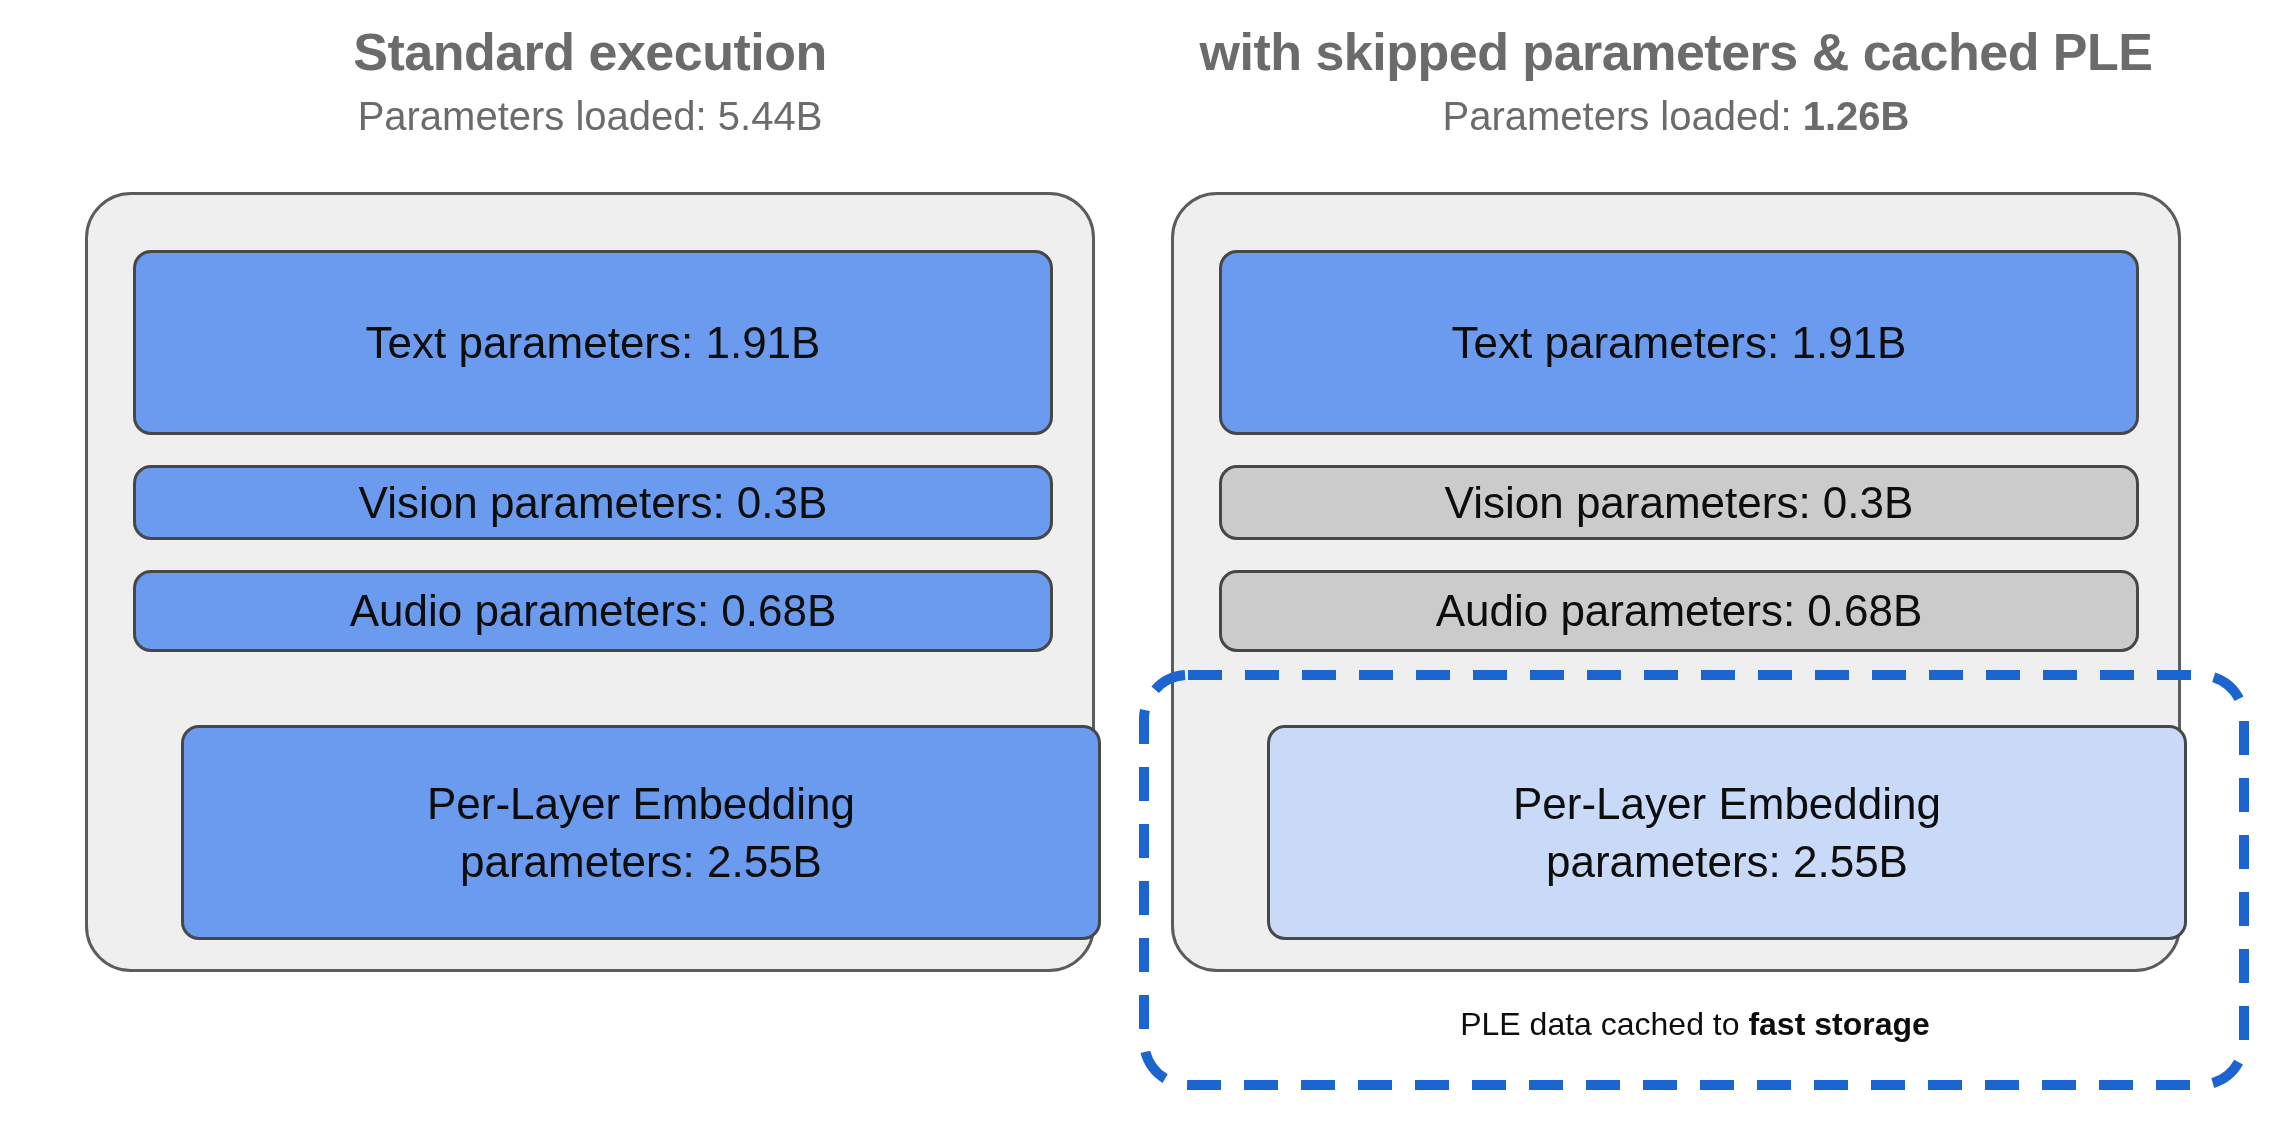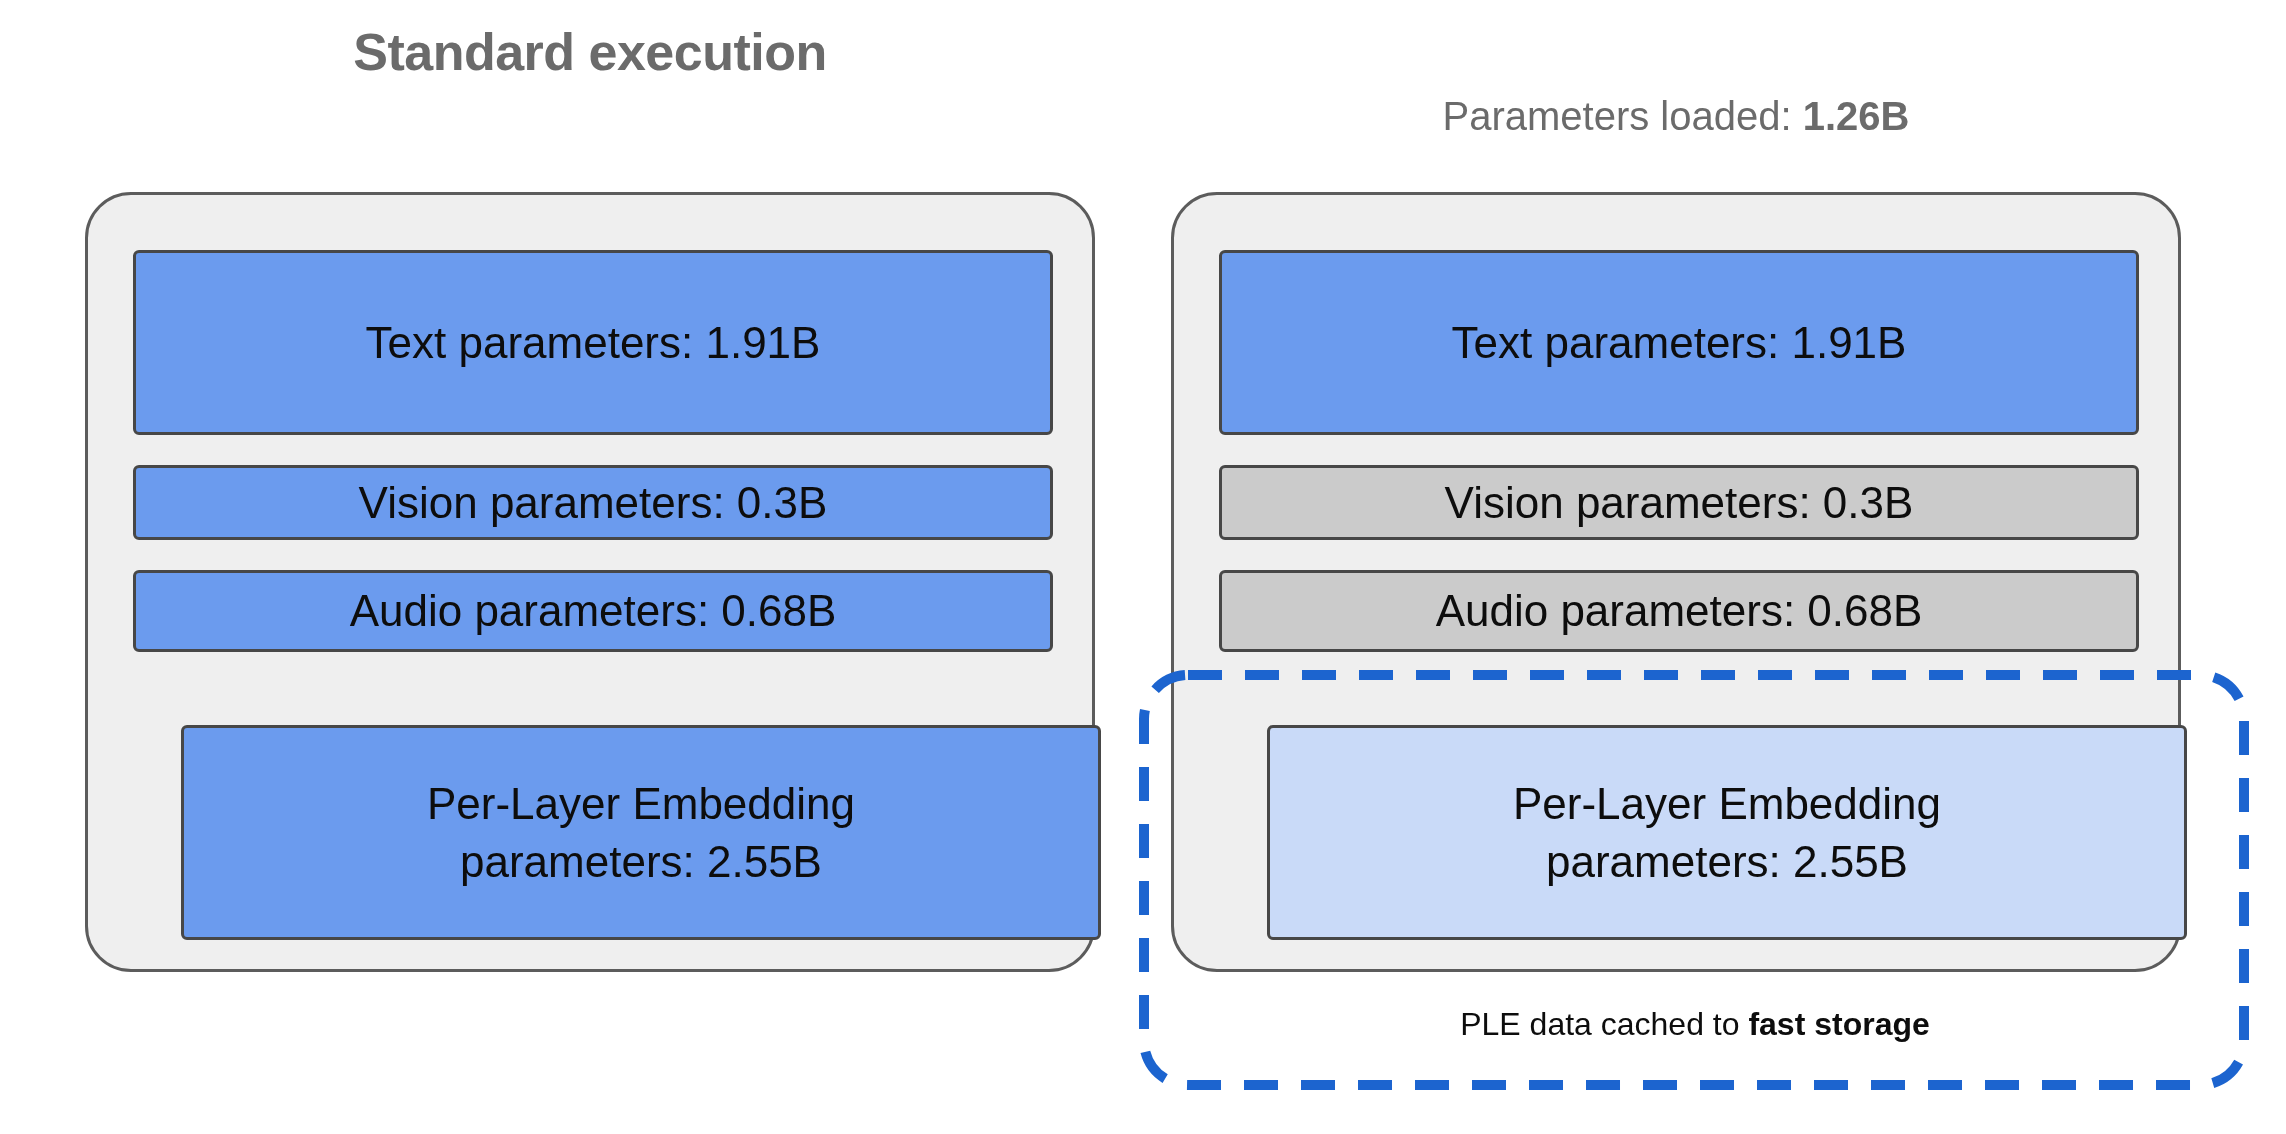--- a/index.html
+++ b/index.html
@@ -56,21 +56,21 @@
     background: var(--container-fill, #efefef);
     border: 3px solid var(--container-border, #5c5c5c);
     border-radius: 46px;
     box-sizing: border-box;
   }
   .block {
     position: absolute;
     left: 45px;
     width: 920px;
     border: 3px solid var(--block-border, #474747);
-    border-radius: 6px;
+    border-radius: 18px;
     box-sizing: border-box;
     display: flex;
     align-items: center;
     justify-content: center;
     text-align: center;
     font-size: 44px;
     color: #0d0d0d;
     line-height: 1.3;
   }
   .b-text   { top: 55px;  height: 185px; }
@@ -103,38 +103,40 @@
   }
   .caption .bold-val { font-weight: 700; }
 </style>
 </head>
 <body>
 
 <div class="canvas">
 
   <section class="col col-left">
     <h2 class="title">Standard execution</h2>
+    <p class="subtitle"><span>Parameters loaded: </span><span>5.44B</span></p>
 
     <div class="container">
       <div class="block fill-blue b-text">
         <span>Text parameters: 1.91B</span>
       </div>
       <div class="block fill-blue b-vision">
         <span>Vision parameters: 0.3B</span>
       </div>
       <div class="block fill-blue b-audio">
         <span>Audio parameters: 0.68B</span>
       </div>
       <div class="block fill-blue b-ple">
         <span><span>Per-Layer Embedding</span><br><span>parameters: 2.55B</span></span>
       </div>
     </div>
   </section>
 
   <section class="col col-right">
+    <h2 class="title">with skipped parameters &amp; cached PLE</h2>
     <p class="subtitle"><span>Parameters loaded: </span><span class="bold-val">1.26B</span></p>
 
     <div class="container">
       <div class="block fill-blue b-text">
         <span>Text parameters: 1.91B</span>
       </div>
       <div class="block fill-gray b-vision">
         <span>Vision parameters: 0.3B</span>
       </div>
       <div class="block fill-gray b-audio">

